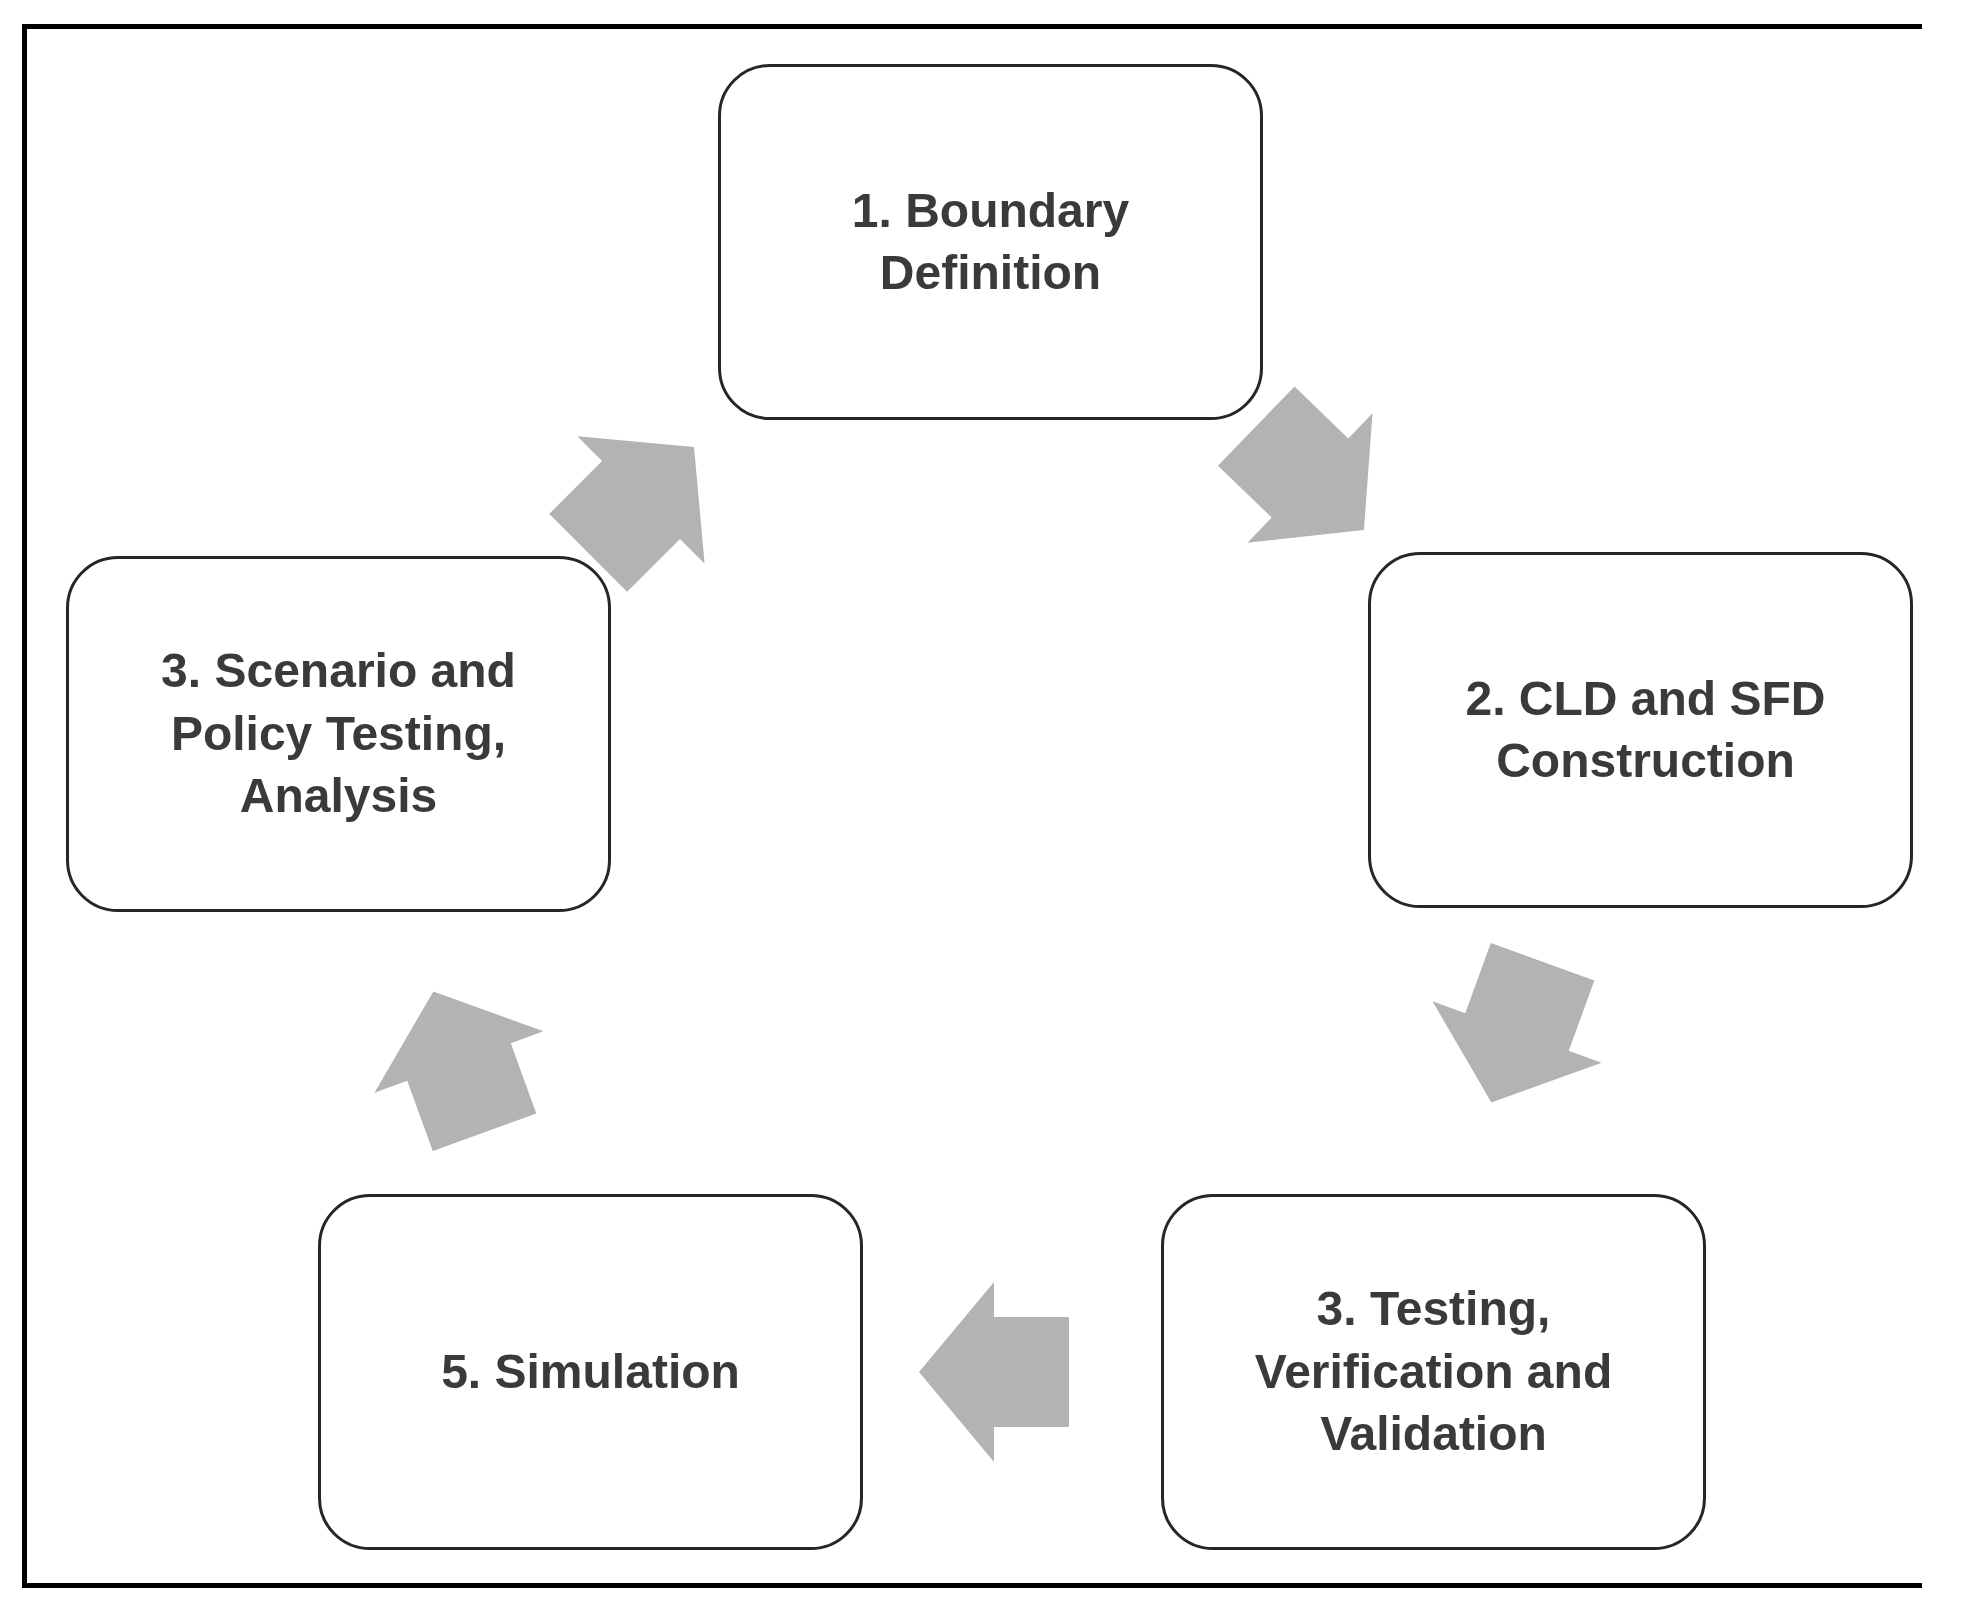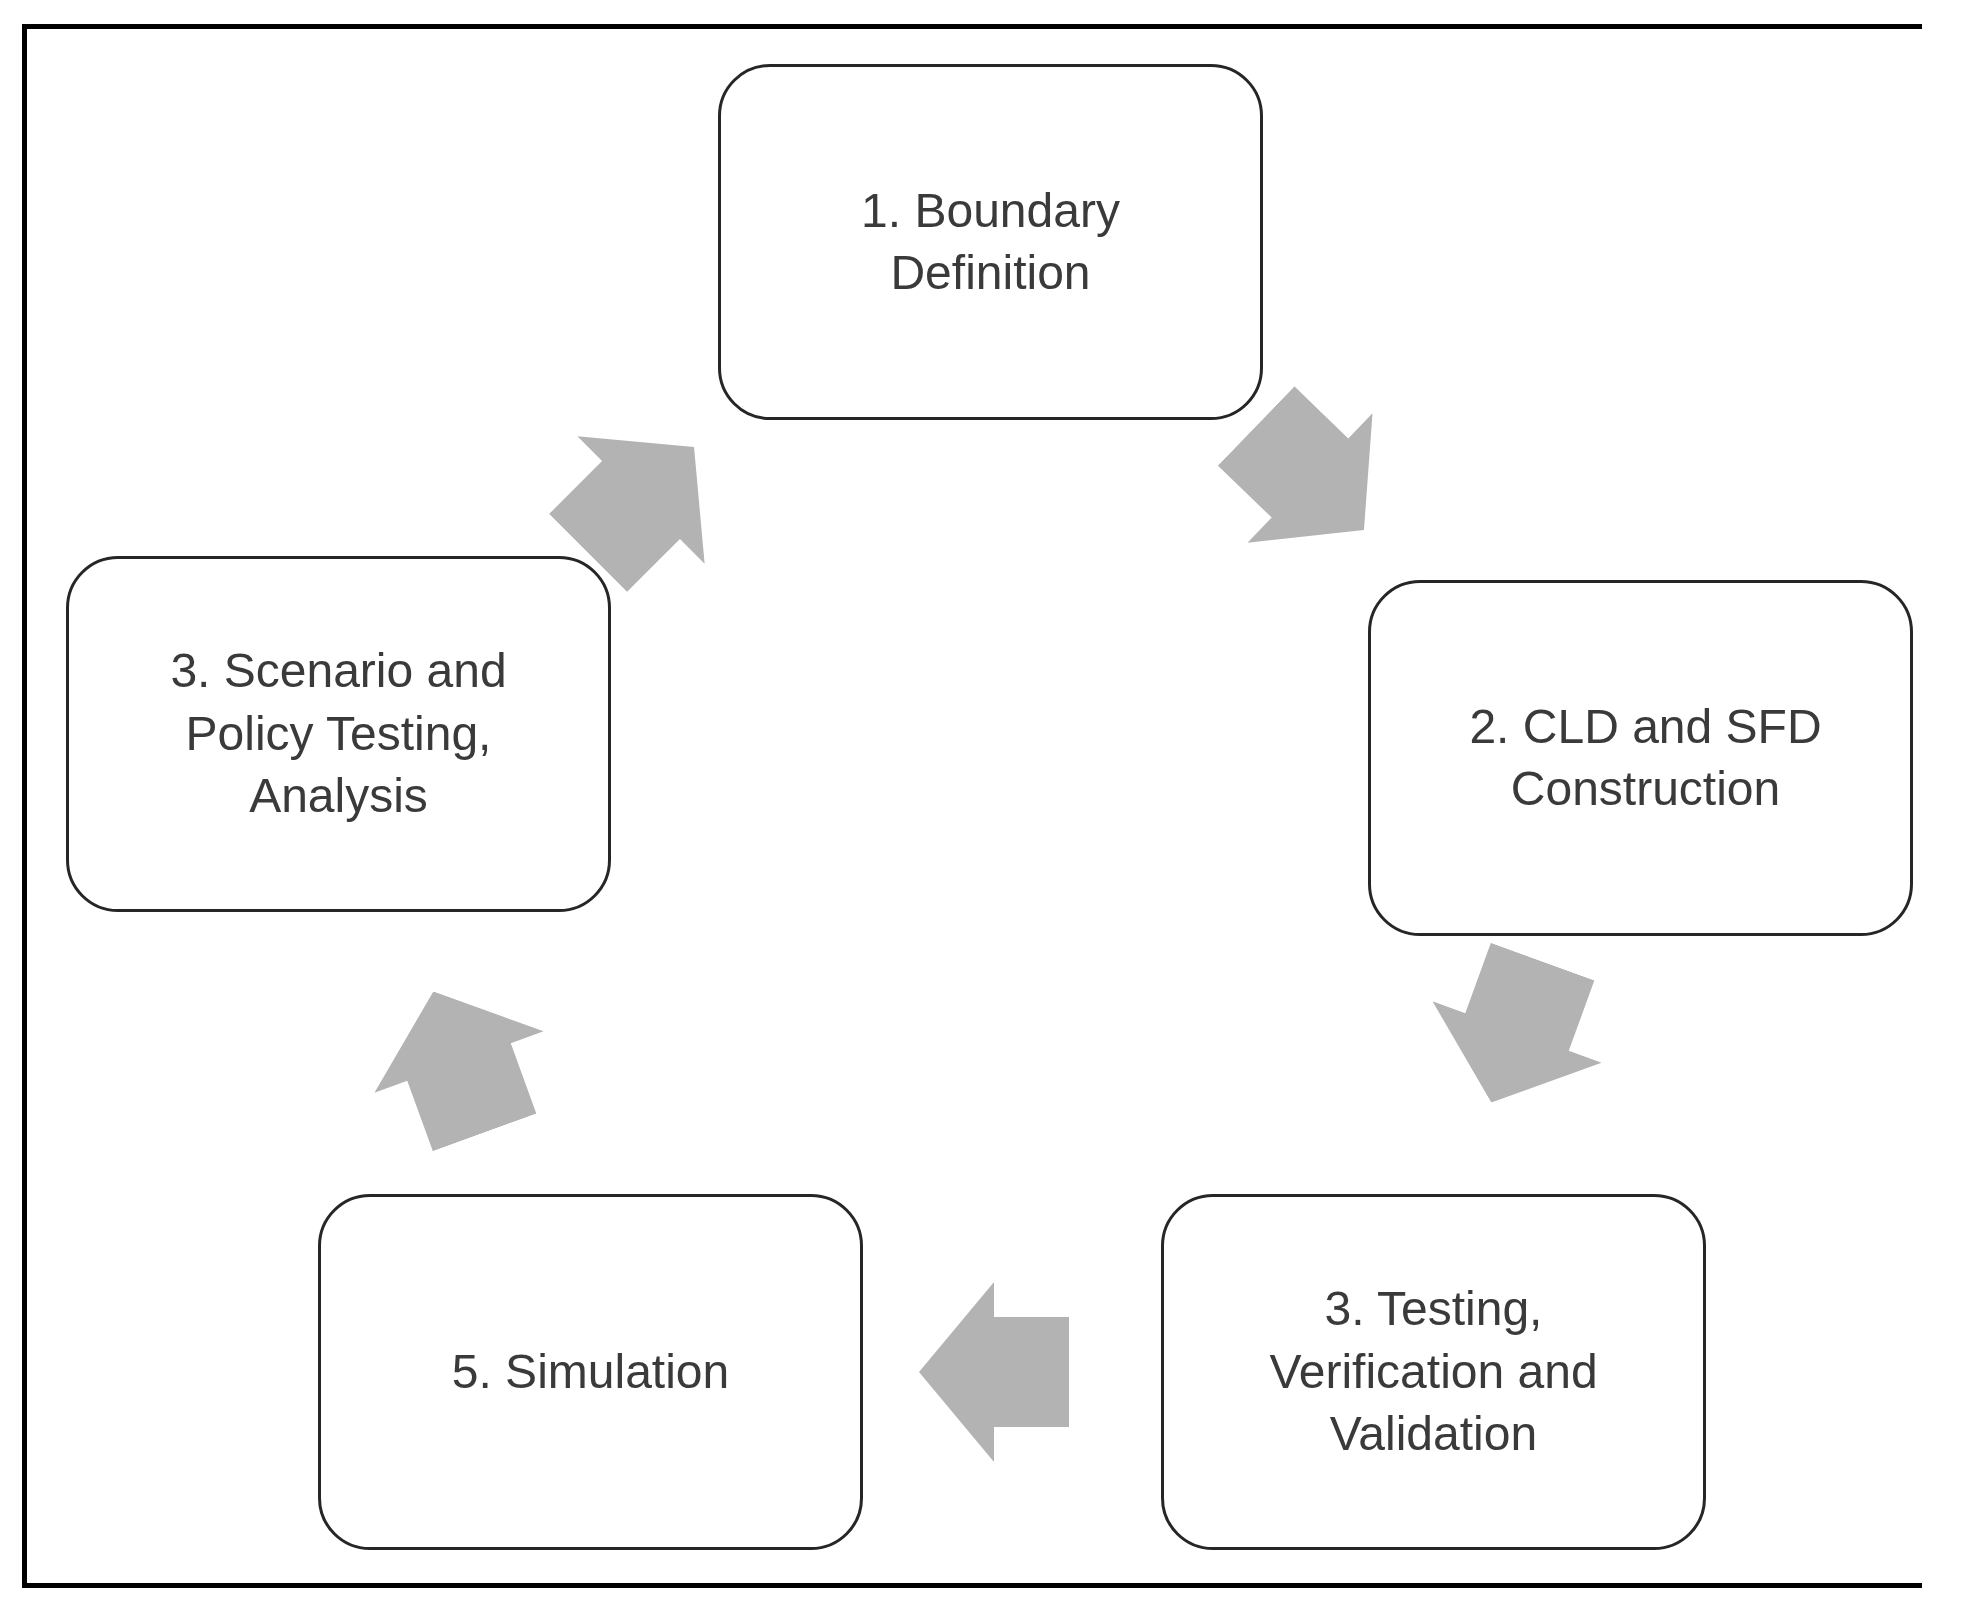--- a/index.html
+++ b/index.html
@@ -7,20 +7,21 @@
     padding: 0;
     background: #ffffff;
     font-family: "Liberation Sans", sans-serif;
   }
   #canvas {
     position: relative;
     width: 1922px;
     height: 1616px;
     background: var(--background, #ffffff);
     overflow: hidden;
+    font-weight: bold;
   }
   .frame {
     position: absolute;
     left: 22px;
     top: 24px;
     width: 1918px;
     height: 1564px;
     border: 5px solid var(--frame-border, #000000);
     box-sizing: border-box;
   }
@@ -37,21 +38,21 @@
     justify-content: center;
     text-align: center;
   }
   .box .label {
     white-space: pre-line;
     font-size: 48px;
     line-height: 1.3;
     color: var(--text-color, #3a3a3a);
   }
   .box1 { left: 718px;  top: 64px; }
-  .box2 { left: 1368px; top: 580px; padding-left: 10px; }
+  .box2 { left: 1368px; top: 552px; padding-left: 10px; }
   .box3 { left: 1133px; top: 1194px; margin-left: 28px; }
   .box4 { left: 318px;  top: 1194px; }
   .box5 { left: 66px;   top: 556px; }
 
   .arrow {
     position: absolute;
     width: 150px;
     height: 180px;
     background: var(--arrow-color, #b3b3b3);
     clip-path: polygon(0 19.4%, 50% 19.4%, 50% 0, 100% 50%, 50% 100%, 50% 80.6%, 0 80.6%);

